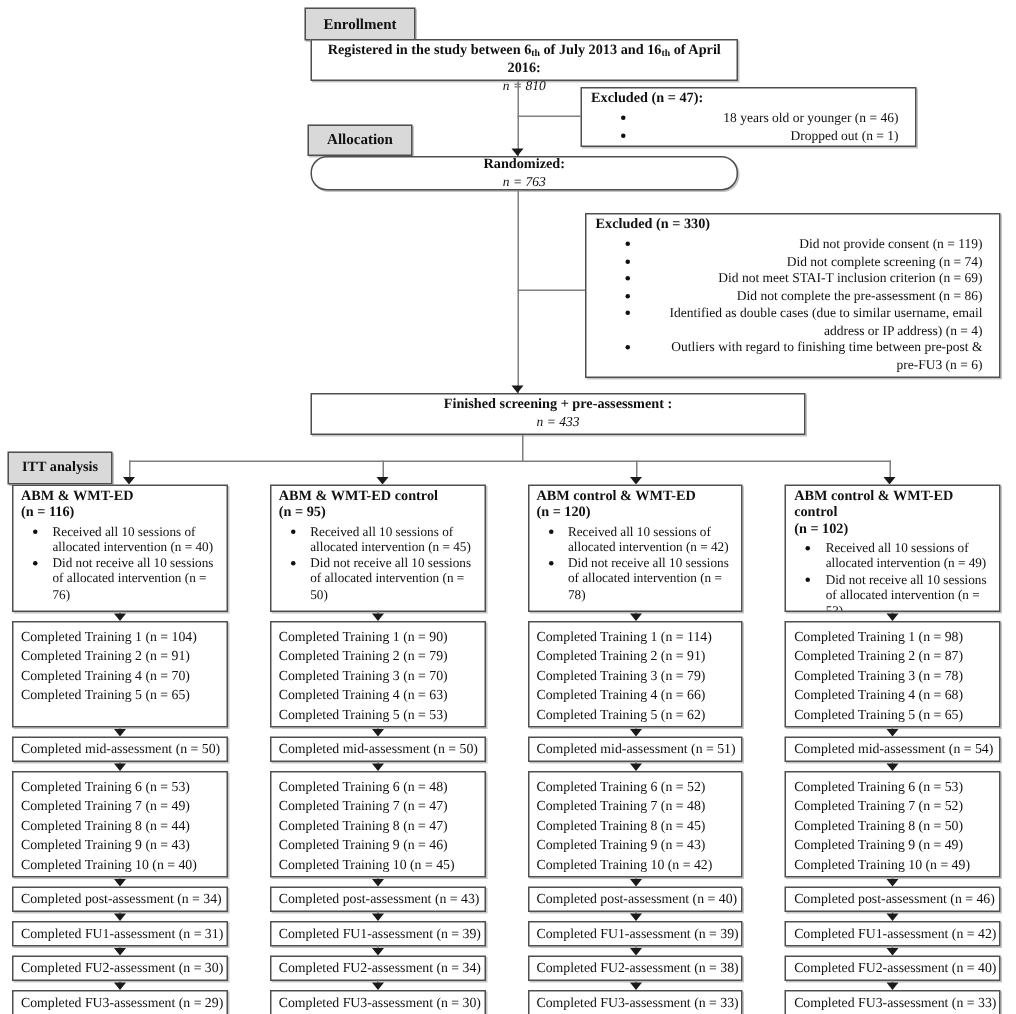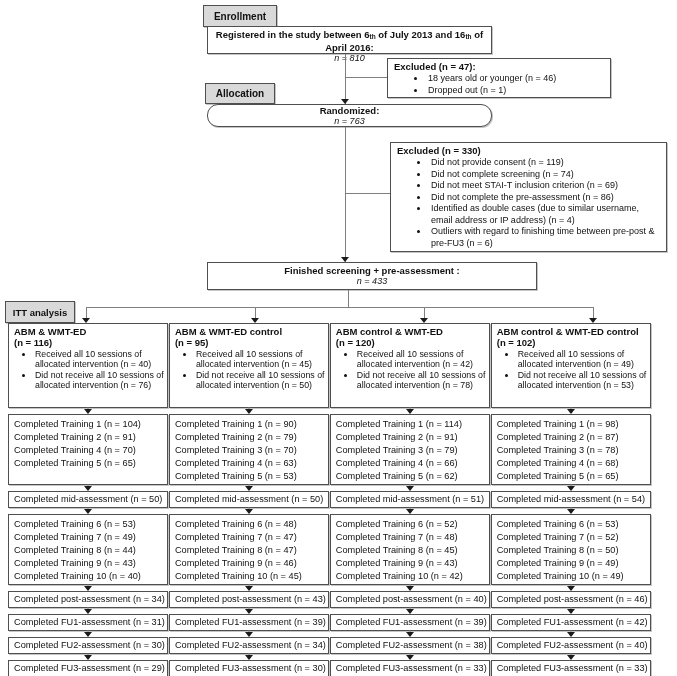--- a/index.html
+++ b/index.html
@@ -1,48 +1,48 @@
 <!DOCTYPE html>
 <html><head>
 <meta charset="utf-8">
 <style>
   html,body{margin:0;padding:0;background:#fff;}
   .canvas{
     position:relative;width:677px;height:676px;background:#ffffff;
-    font-family:Liberation Sans, sans-serif;color:#111;overflow:hidden;
+    font-family:Liberation Serif, serif;color:#111;overflow:hidden;
   }
   .box{
     position:absolute;background:#fff;border:1px solid #4f4f4f;
     box-sizing:border-box;box-shadow:1px 1px 0 rgba(90,90,90,.35);
   }
   .glabel{
     position:absolute;background:#d9d9d9;border:1px solid #4f4f4f;
     box-sizing:border-box;font-weight:bold;font-size:10px;
     display:flex;align-items:center;justify-content:center;
     box-shadow:1px 1px 0 rgba(90,90,90,.35);
   }
   .center{text-align:center;}
   .bt{font-weight:bold;font-size:9.5px;line-height:11px;}
   .nline{font-size:9px;line-height:11px;font-style:italic;}
   .excl{padding:2px 11px 2px 6px;}
   .excl .bt{text-align:left;}
-  .excl ul{margin:1px 0 0 0;padding:0 0 0 32px;text-align:left;}
+  .excl ul{margin:1px 0 0 0;padding:0 0 0 32px;text-align:right;}
   .excl li{font-size:9px;line-height:11.5px;padding-left:2px;}
   .vline,.hline{position:absolute;background:#7f7f7f;}
   .vline{width:1px;}
   .hline{height:1px;}
   .tri{
     position:absolute;width:0;height:0;
     border-left:4px solid transparent;border-right:4px solid transparent;
     border-top:5px solid #1a1a1a;
   }
   
   .columns{
     position:absolute;left:8px;top:323px;width:544px;
-    display:grid;grid-template-columns:repeat(4,1fr);column-gap:1px;
+    display:grid;grid-template-columns:repeat(4,1fr);column-gap:28px;
   }
   .col{display:flex;flex-direction:column;}
   .cbox{
     background:#fff;border:1px solid #4f4f4f;box-sizing:border-box;
     box-shadow:1px 1px 0 rgba(90,90,90,.35);overflow:hidden;
   }
   .interv{height:85px;padding:2px 3px 0 5px;}
   .interv .bt{font-size:9.5px;line-height:11px;}
   .interv ul{margin:1px 0 0 0;padding:0 0 0 20px;}
   .interv li{font-size:8.8px;line-height:10.4px;padding-left:1px;}

